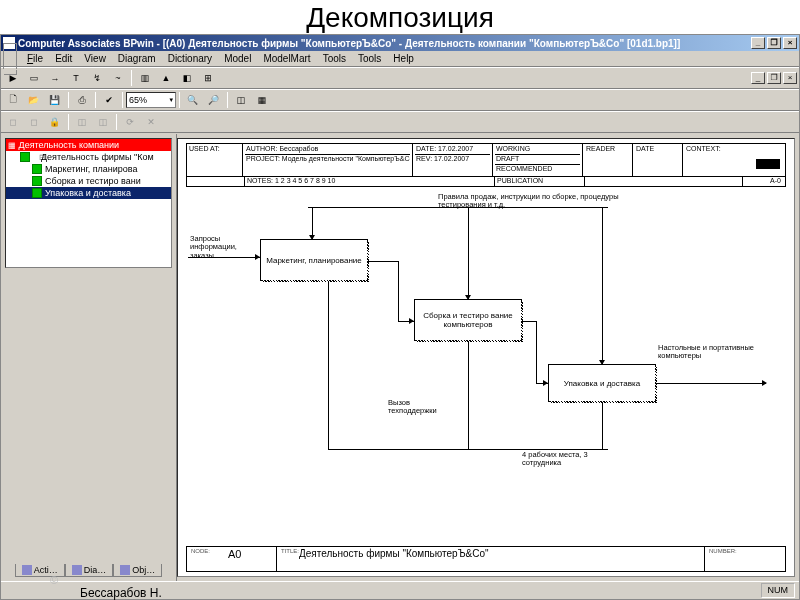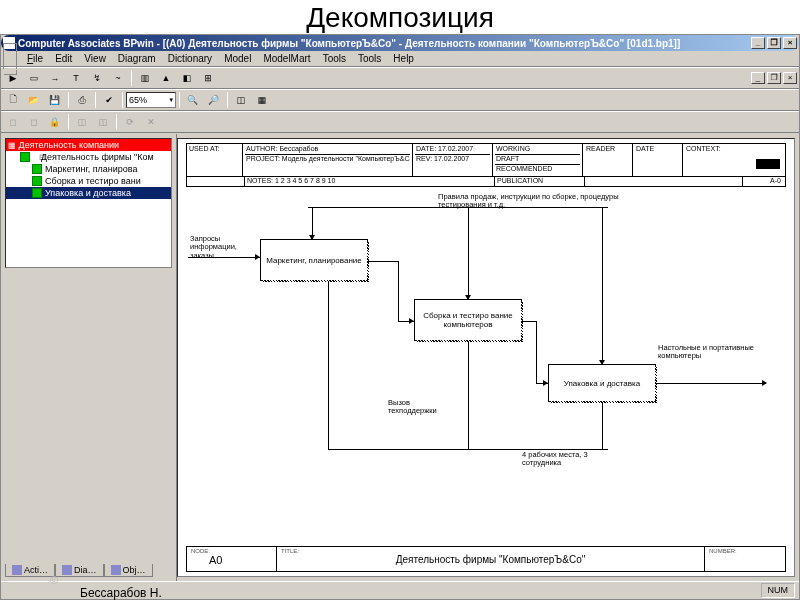--- a/index.html
+++ b/index.html
@@ -1,19 +1,19 @@
 <!DOCTYPE html>
 <html><head>
 <meta charset="utf-8">
 <style>
   * { box-sizing: border-box; margin: 0; padding: 0; }
   body { font-family: "Tahoma", Arial, sans-serif; font-size: 10px; background: #fff; width: 800px; height: 600px; overflow: hidden; position: relative; }
   .page-title { font-size: 28px; text-align: center; padding: 2px 0 0 0; background: #fff; }
   .app-window { position: absolute; top: 34px; left: 0; right: 0; bottom: 0; border: 1px solid #888; background: #d4d0c8; }
-  .titlebar { height: 16px; background: linear-gradient(to right, #0a246a, #a6caf0); color: #fff; display: flex; align-items: center; padding: 0 2px; font-size: 10px; font-weight: bold; border-radius: 8px; }
+  .titlebar { height: 16px; background: linear-gradient(to right, #0a246a, #a6caf0); color: #fff; display: flex; align-items: center; padding: 0 2px; font-size: 10px; font-weight: bold; }
   .titlebar-icon { width: 12px; height: 12px; background: #fff; margin-right: 3px; display: inline-block; }
   .titlebar-text { flex: 1; white-space: nowrap; overflow: hidden; }
   .winbtns { display: flex; gap: 2px; }
   .winbtn { width: 14px; height: 12px; background: #d4d0c8; border: 1px solid #fff; border-right-color: #404040; border-bottom-color: #404040; font-size: 8px; text-align: center; line-height: 10px; color: #000; }
   .menubar { height: 16px; background: #d4d0c8; display: flex; align-items: center; padding-left: 2px; border-bottom: 1px solid #808080; }
   .menubar .mdi-icon { width: 12px; height: 12px; border: 1px solid #888; margin-right: 4px; }
   .menubar span { padding: 15px 6px; font-size: 10px; cursor: default; }
   .menubar span u { text-decoration: underline; }
   .toolbar { height: 22px; background: #d4d0c8; border-top: 1px solid #fff; border-bottom: 1px solid #808080; display: flex; align-items: center; padding: 0 2px; gap: 1px; }
   .tbtn { width: 20px; height: 18px; border: 1px solid #d4d0c8; display: flex; align-items: center; justify-content: center; font-size: 9px; color: #000; }
@@ -23,42 +23,42 @@
   .zoom-combo::after { content: "▾"; font-size: 7px; }
   .client { position: absolute; top: 99px; left: 0; right: 0; bottom: 18px; display: flex; }
   .sidebar { width: 176px; background: #d4d0c8; border-right: 1px solid #808080; display: flex; flex-direction: column; }
   .tree-panel { margin: 4px; background: #fff; border: 1px inset #808080; height: 130px; overflow: hidden; font-size: 9px; }
   .tree-root { background: #ff0000; color: #fff; padding: 1px 2px; white-space: nowrap; display: flex; align-items: center; }
   .tree-root::before { content: "▦"; margin-right: 3px; font-size: 8px; }
   .tree-item { padding: 1px 2px 1px 14px; white-space: nowrap; display: flex; align-items: center; color: #000; }
   .tree-item::before { content: ""; width: 8px; height: 8px; background: #00c000; border: 1px solid #008000; margin-right: 3px; display: inline-block; }
   .tree-item.selected { background: #0a246a; color: #fff; }
   .tree-dash { padding-left: 6px; color: #808080; font-size: 8px; display: inline-block; width: 8px; }
-  .tabstrip { display: flex; margin: 0 4px 4px 4px; font-size: 9px; }
+  .tabstrip { display: flex; margin: 0 4px 4px 4px; font-size: 9px; justify-content: center; }
   .tab { border: 1px solid #808080; border-top: none; padding: 1px 6px; background: #d4d0c8; display: flex; align-items: center; gap: 2px; }
   .tab .ticon { width: 10px; height: 10px; background: #88c; display: inline-block; }
   .canvas { flex: 1; background: #fff; position: relative; margin: 4px 4px 4px 0; border: 1px inset #808080; overflow: hidden; }
   .diagram { position: absolute; inset: 0; font-size: 8px; color: #000; }
   .hdr { position: absolute; left: 8px; top: 4px; right: 8px; height: 34px; border: 1px solid #000; display: flex; font-size: 7px; }
   .hdr-cell { border-right: 1px solid #000; padding: 1px 2px; }
   .hdr-cell:last-child { border-right: none; }
   .hdr-col1 { width: 56px; }
   .hdr-col2 { width: 170px; }
   .hdr-col3 { width: 80px; }
   .hdr-col4 { width: 90px; }
   .hdr-col5 { width: 50px; }
   .hdr-col6 { width: 50px; }
   .hdr-col7 { flex:1; }
   .hdr-row { border-bottom: 1px solid #000; height: 10px; padding: 0 1px; white-space: nowrap; overflow: hidden; }
   .hdr-row:last-child { border-bottom: none; }
   .context-mark { position: absolute; right: 14px; top: 20px; width: 24px; height: 10px; background: #000; }
   .notes-row { position: absolute; left: 8px; top: 38px; right: 8px; height: 10px; border: 1px solid #000; border-top: none; font-size: 7px; padding: 0 2px; display:flex; }
   .notes-row .ncell { border-right:1px solid #000; padding:0 2px; }
   .ftr { position: absolute; left: 8px; bottom: 4px; right: 8px; height: 26px; border: 1px solid #000; display: flex; font-size: 8px; }
-  .ftr-cell { border-right: 1px solid #000; padding: 1px 4px; display: flex; flex-direction: column; }
+  .ftr-cell { border-right: 1px solid #000; padding: 1px 4px; display: flex; }
   .ftr-cell:last-child { border-right: none; }
   .ftr-label { font-size: 6px; color: #555; }
   .box { position: absolute; border: 1px solid #000; padding: 4px; font-size: 8px; text-align: center; display: flex; align-items: center; justify-content: center; }
   .box::after { content: ""; position: absolute; left: 2px; right: -2px; bottom: -2px; height: 2px; background: repeating-linear-gradient(45deg,#000,#000 1px,#fff 1px,#fff 2px); }
   .box::before { content: ""; position: absolute; top: 2px; bottom: -2px; right: -2px; width: 2px; background: repeating-linear-gradient(45deg,#000,#000 1px,#fff 1px,#fff 2px); }
   .lbl { position: absolute; font-size: 7.5px; line-height: 1.1; }
   .arrow { position: absolute; background: #000; }
   .arrow.h { height: 1px; }
   .arrow.v { width: 1px; }
   .arrhead-r { position: absolute; width: 0; height: 0; border-top: 3px solid transparent; border-bottom: 3px solid transparent; border-left: 5px solid #000; }

